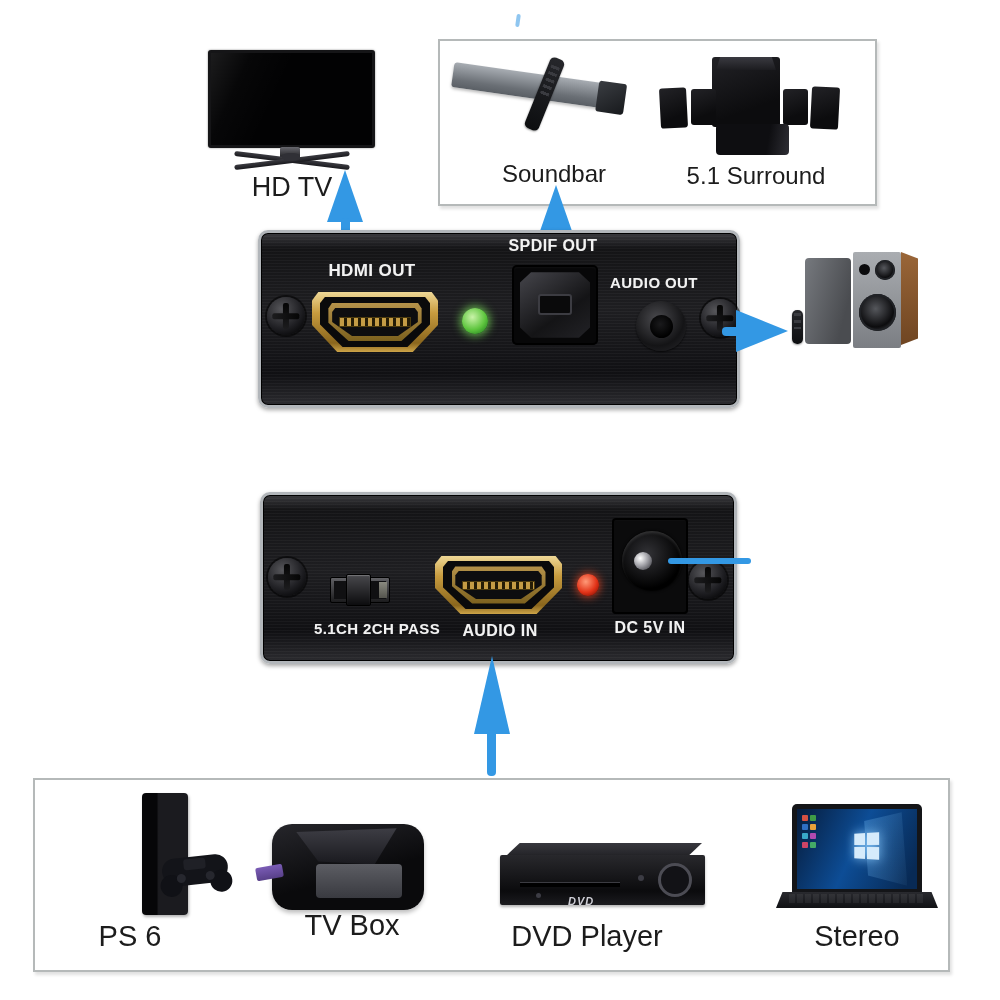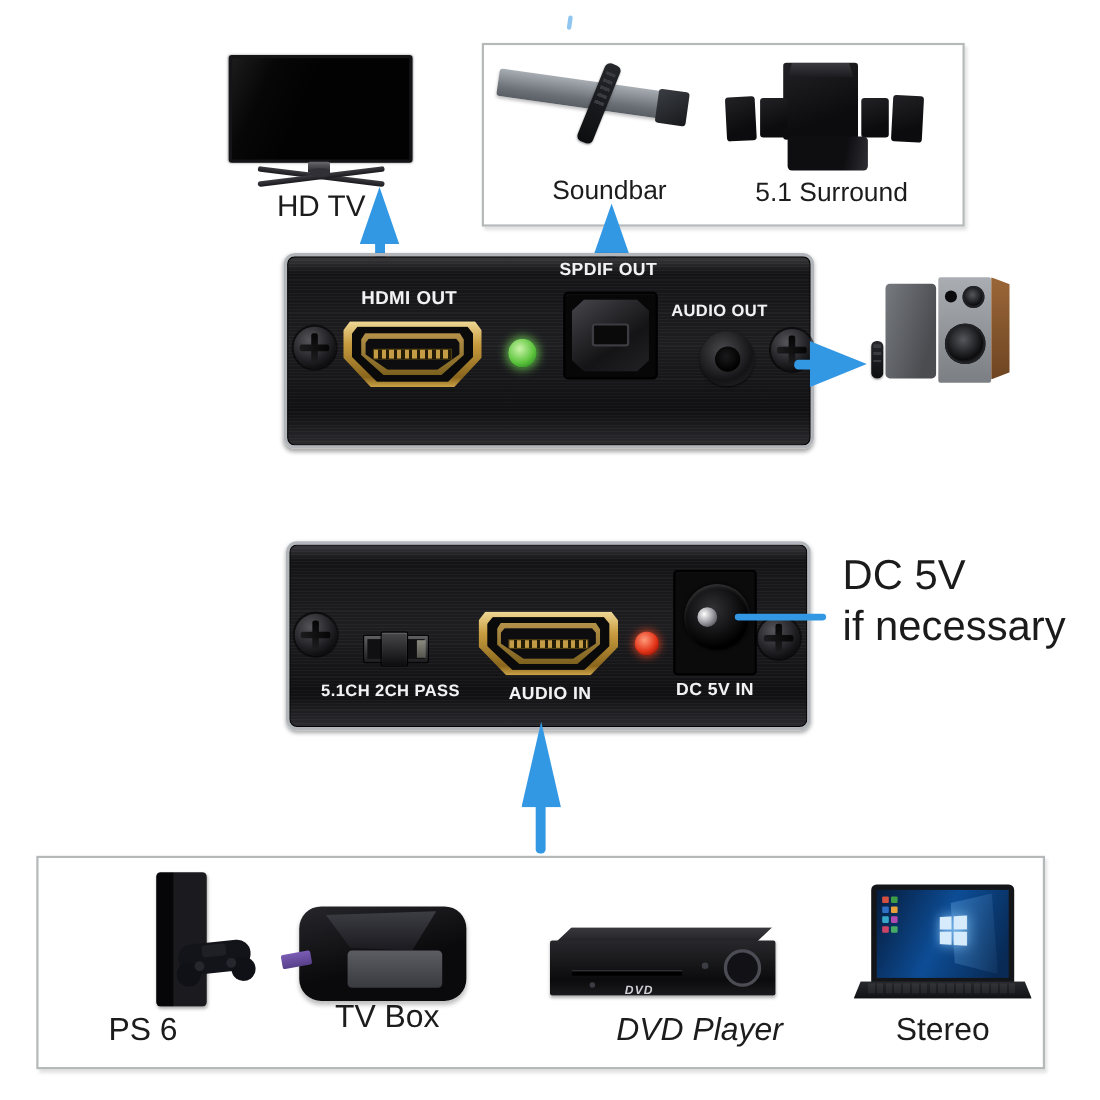--- a/index.html
+++ b/index.html
@@ -227,43 +227,39 @@
     <div class="remote abs" style="left:792px;top:310px;width:11px;height:34px;"></div>
   </div>
 
   <div class="panel" style="left:260px;top:492px;width:471px;height:166px;">
     <div class="screw" style="left:5px;top:63px;"></div>
     <div class="sw-frame" style="left:67px;top:82px;width:58px;height:24px;">
       <div class="sw-body"></div>
         <div class="sw-knob"></div>
         <div class="sw-notch"></div>
     </div>
-    <div class="plbl" style="left:92px;top:125px;font-size:15px;">5.1CH 2CH PASS</div>
+    <div class="plbl" style="left:114px;top:125px;font-size:15px;">5.1CH 2CH PASS</div>
     <div class="hdmi" style="left:172px;top:61px;width:127px;height:58px;">
       <div class="g1"></div>
         <div class="g2"></div>
         <div class="g3"></div>
         <div class="g4"></div>
         <div class="pins"></div>
     </div>
     <div class="plbl" style="left:237px;top:127px;font-size:16px;">AUDIO IN</div>
     <div class="led red" style="left:314px;top:79px;width:22px;height:22px;"></div>
     <div class="dc-square" style="left:349px;top:23px;width:76px;height:96px;">
       <div class="dc-barrel" style="left:10px;top:13px;width:60px;height:60px;"></div>
       <div class="dc-pin" style="left:22px;top:34px;width:18px;height:18px;"></div>
     </div>
     <div class="plbl" style="left:387px;top:124px;font-size:16px;">DC 5V IN</div>
     <div class="screw" style="left:426px;top:66px;"></div>
   </div>
 
   <div class="astem" style="left:668px;top:558px;width:83px;height:6px;"></div>
-  <div class="abs" style="left:766px;top:500px;color:#1b1b1b;font-size:38px;line-height:47px;">
-    <div>DC 5V</div>
-    <div>if necessary</div>
-  </div>
 
   <div>
     <div class="ah-up" style="left:474px;top:656px;width:36px;height:78px;"></div>
     <div class="astem" style="left:487px;top:730px;width:9px;height:46px;"></div>
   </div>
 
   <div class="frame-box" style="left:33px;top:778px;width:913px;height:190px;"></div>
 
   <div>
     <div class="ps-slab abs" style="left:142px;top:793px;width:46px;height:122px;"></div>
@@ -288,21 +284,21 @@
   <div>
     <div class="dvd-top abs" style="left:506px;top:843px;width:196px;height:13px;"></div>
     <div class="dvd-front abs" style="left:500px;top:855px;width:205px;height:50px;">
       <div class="dvd-logo" style="left:68px;top:8px;margin-top:32px;">DVD</div>
       <div class="dvd-slot" style="left:20px;top:27px;width:100px;height:4px;"></div>
       <div class="dvd-ring" style="left:158px;top:8px;width:28px;height:28px;"></div>
       <div class="dvd-dot" style="left:138px;top:20px;width:6px;height:6px;"></div>
       <div class="dvd-dot" style="left:36px;top:38px;width:5px;height:5px;"></div>
     </div>
   </div>
-  <div class="lbl" style="left:636px;top:920px;font-size:29px;font-style:italic;">DVD Player</div>
+  <div class="lbl" style="left:587px;top:920px;font-size:29px;">DVD Player</div>
 
   <div>
     <div class="lap-screen abs" style="left:792px;top:804px;width:130px;height:90px;">
       <div class="lap-wall">
         <div class="win-logo" style="left:56px;top:24px;width:26px;height:26px;">
           <div></div>
             <div></div>
             <div></div>
             <div></div>
         </div>

